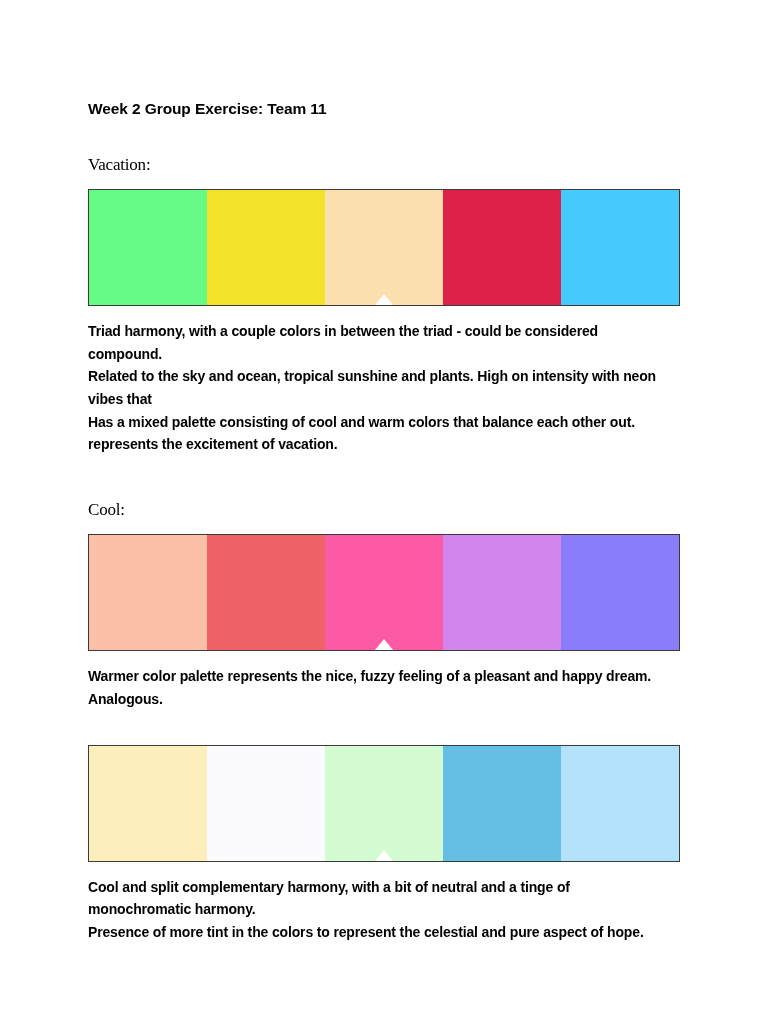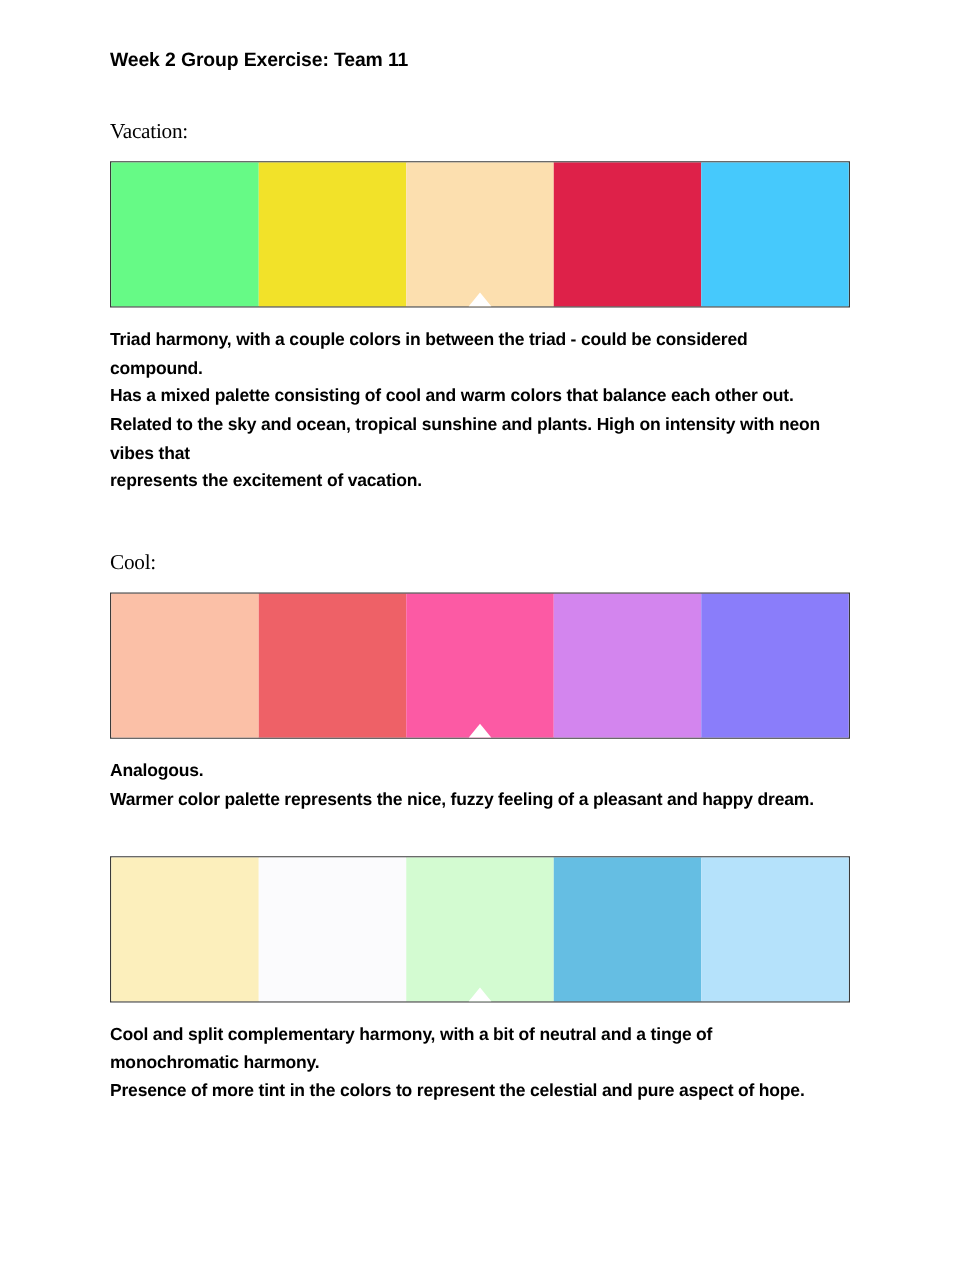--- a/index.html
+++ b/index.html
@@ -13,21 +13,21 @@
     font-family: "Liberation Sans", sans-serif;
     color: #000000;
     position: relative;
     overflow: hidden;
   }
   .page {
     width: 768px;
     height: 1024px;
     background: #ffffff;
     box-sizing: border-box;
-    padding: 40px 88px 0 88px;
+    padding: 100px 88px 0 88px;
     position: relative;
   }
   .doc-title {
     font-size: 15.5px;
     font-weight: bold;
     letter-spacing: -0.1px;
     margin: 0 0 36px 0;
     line-height: 1.2;
   }
   .section {
@@ -93,40 +93,40 @@
     <h2 class="section-heading">Vacation:</h2>
     <div class="palette">
       <div class="swatch" style="background-color: rgb(102, 250, 134);"></div>
       <div class="swatch" style="background-color: rgb(242, 226, 41);"></div>
       <div class="swatch marked" style="background-color: rgb(252, 223, 175);"></div>
       <div class="swatch" style="background-color: rgb(222, 33, 73);"></div>
       <div class="swatch" style="background-color: rgb(70, 201, 252);"></div>
     </div>
     <div class="desc">
       <span class="line bold">Triad harmony, with a couple colors in between the triad - could be considered compound.</span>
+      <span class="line bold">Related to the sky and ocean, tropical sunshine and plants. High on intensity with neon vibes that</span>
       <span class="line bold">Has a mixed palette consisting of cool and warm colors that balance each other out.</span>
-      <span class="line bold">Related to the sky and ocean, tropical sunshine and plants. High on intensity with neon vibes that</span>
       <span class="line bold">represents the excitement of vacation.</span>
     </div>
   </div>
 
   <div class="gap-lg"></div>
 
   <div class="section">
     <h2 class="section-heading">Cool:</h2>
     <div class="palette">
       <div class="swatch" style="background-color: rgb(251, 192, 167);"></div>
       <div class="swatch" style="background-color: rgb(238, 97, 103);"></div>
       <div class="swatch marked" style="background-color: rgb(252, 90, 164);"></div>
       <div class="swatch" style="background-color: rgb(211, 133, 238);"></div>
       <div class="swatch" style="background-color: rgb(138, 125, 250);"></div>
     </div>
     <div class="desc">
+      <span class="line bold">Warmer color palette represents the nice, fuzzy feeling of a pleasant and happy dream.</span>
       <span class="line bold">Analogous.</span>
-      <span class="line bold">Warmer color palette represents the nice, fuzzy feeling of a pleasant and happy dream.</span>
     </div>
   </div>
 
   <div class="gap-md"></div>
 
   <div class="section">
     <div class="palette">
       <div class="swatch" style="background-color: rgb(252, 239, 188);"></div>
       <div class="swatch" style="background-color: rgb(251, 251, 253);"></div>
       <div class="swatch marked" style="background-color: rgb(211, 251, 209);"></div>

